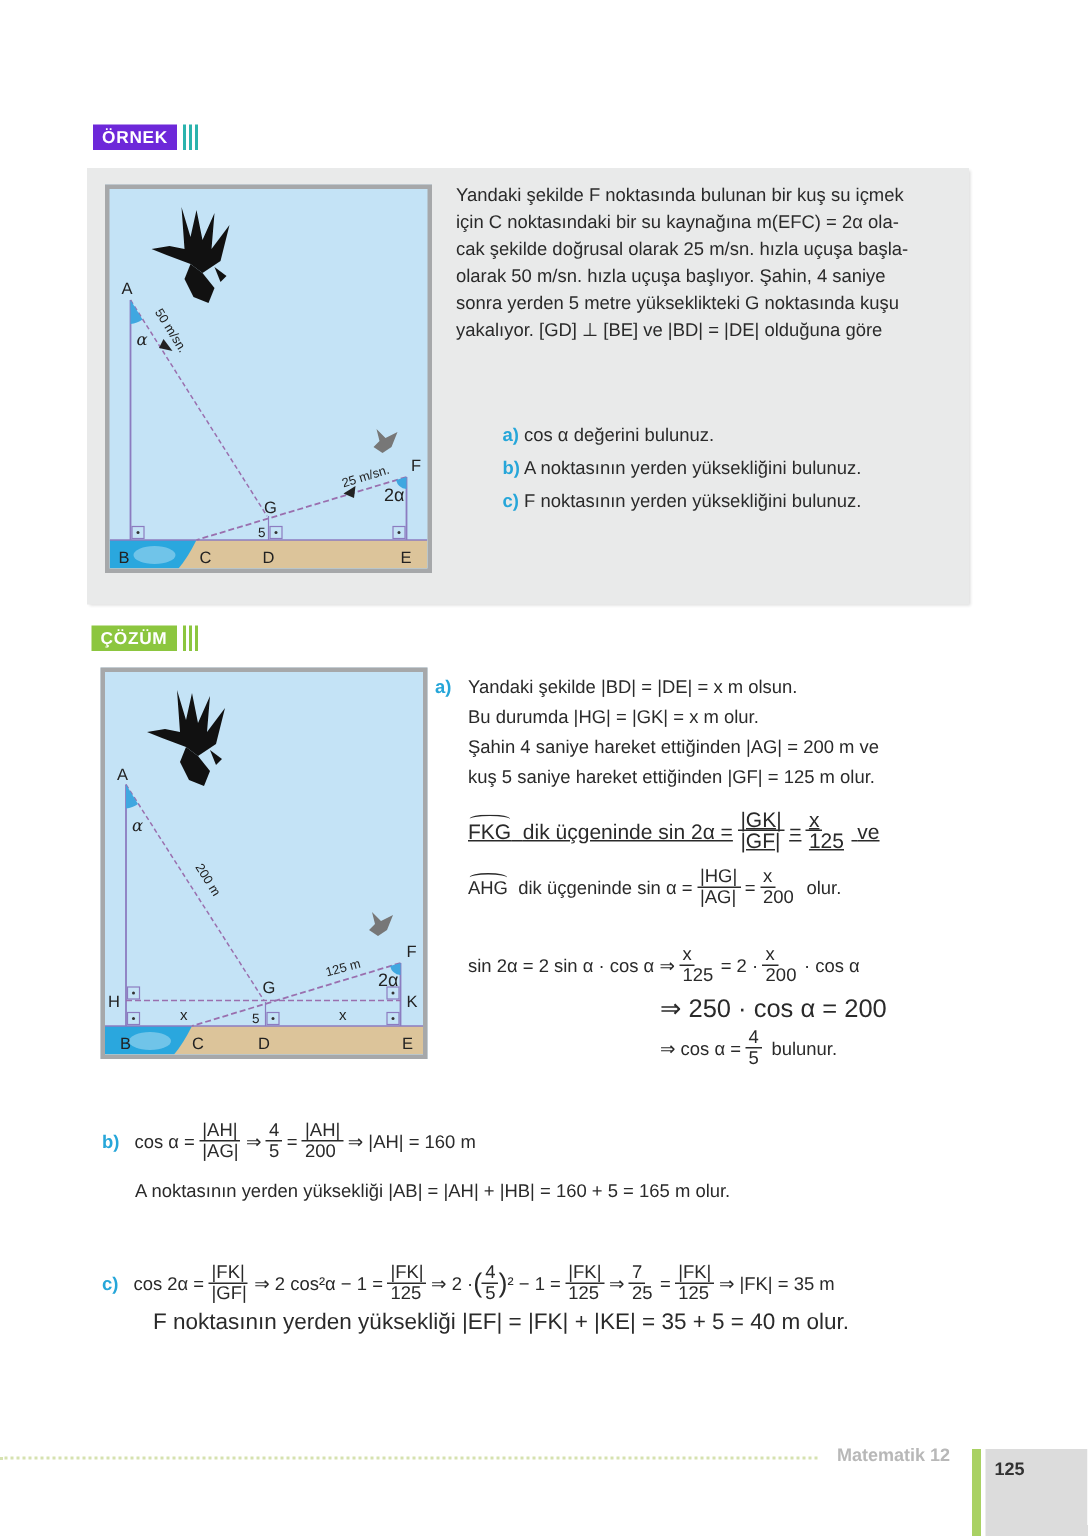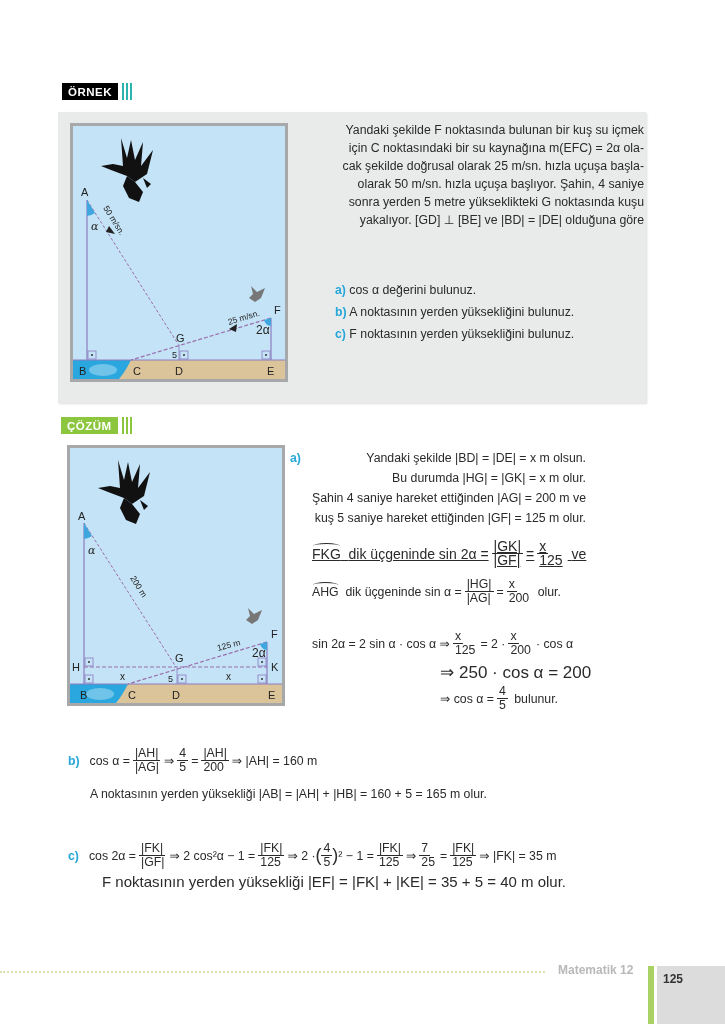--- a/index.html
+++ b/index.html
@@ -26,21 +26,21 @@
   .page-green { position:absolute; left:648px; top:966px; width:6px; height:58px; background:#a9d163; }
   .page-box { position:absolute; left:657px; top:966px; width:68px; height:58px; background:#dcdcdc; }
   .page-num { position:absolute; left:663px; top:972px; font-size:12px; font-weight:bold; color:#333; }
   .hat { position:relative; display:inline-block; }
   .hat::before { content:""; position:absolute; left:1px; right:1px; top:-3px; height:5px; border-top:1px solid #2a2a2a; border-radius:50% 50% 0 0; }
 </style>
 </head>
 <body>
 
 <div class="tag" style="left:62px; top:83px;">
-  <span class="lbl" style="background:#000000;">ÖRNEK</span>
+  <span class="lbl" style="background:#6d28d9;">ÖRNEK</span>
   <span class="bars">
       <i style="background:#2bb3ad"></i>
       <i style="background:#2bb3ad"></i>
       <i style="background:#2bb3ad"></i>
     </span>
 </div>
 
 <div class="panel"></div>
 
 <div class="fig" style="left:70px; top:123px; width:218px; height:259px;">
@@ -92,21 +92,21 @@
     <text x="201" y="188" font-size="11" fill="#222" font-family="Liberation Sans, sans-serif">F</text>
     <text x="103" y="216" font-size="11" fill="#222" font-family="Liberation Sans, sans-serif">G</text>
     <text x="99" y="232" font-size="9" fill="#222" font-family="Liberation Sans, sans-serif">5</text>
     <text x="18" y="104" font-size="11" fill="#222" font-family="DejaVu Serif, serif" font-style="italic">α</text>
     <text x="183" y="208" font-size="12" fill="#222" font-family="Liberation Sans, sans-serif">2α</text>
     <text x="0" y="0" font-size="8.5" fill="#222" font-family="Liberation Sans, sans-serif" transform="translate(30,82) rotate(58)">50 m/sn.</text>
     <text x="0" y="0" font-size="8.5" fill="#222" font-family="Liberation Sans, sans-serif" transform="translate(156,199) rotate(-17)">25 m/sn.</text>
   </svg>
 </div>
 
-<div class="ptext" style="left:304px; top:121px; width:340px;text-align:right;">
+<div class="ptext" style="left:304px; top:121px; width:340px;">
   <div>Yandaki şekilde F noktasında bulunan bir kuş su içmek</div>
   <div>için C noktasındaki bir su kaynağına m(EFC) = 2α ola-</div>
   <div>cak şekilde doğrusal olarak 25 m/sn. hızla uçuşa başla-</div>
   <div>olarak 50 m/sn. hızla uçuşa başlıyor. Şahin, 4 saniye</div>
   <div>sonra yerden 5 metre yükseklikteki G noktasında kuşu</div>
   <div>yakalıyor. [GD] ⊥ [BE] ve |BD| = |DE| olduğuna göre</div>
 </div>
 
 <div class="ptext q" style="left:304px; top:279px;">
   <div><span class="blue">a)</span> <span>cos α  değerini bulunuz.</span></div>
@@ -174,21 +174,21 @@
     <text x="50" y="232" font-size="10" fill="#222" font-family="Liberation Sans, sans-serif">x</text>
     <text x="156" y="232" font-size="10" fill="#222" font-family="Liberation Sans, sans-serif">x</text>
     <text x="18" y="106" font-size="11" fill="#222" font-family="DejaVu Serif, serif" font-style="italic">α</text>
     <text x="182" y="209" font-size="12" fill="#222" font-family="Liberation Sans, sans-serif">2α</text>
     <text x="0" y="0" font-size="8.5" fill="#222" font-family="Liberation Sans, sans-serif" transform="translate(60,130) rotate(58)">200 m</text>
     <text x="0" y="0" font-size="8.5" fill="#222" font-family="Liberation Sans, sans-serif" transform="translate(148,203) rotate(-15)">125 m</text>
   </svg>
 </div>
 
 <div class="sol" style="left:290px; top:448px;"><span class="blue">a)</span></div>
-<div class="sol" style="left:312px; top:448px;text-align:right;">
+<div class="sol" style="left:312px; top:448px;">
   <div>Yandaki şekilde |BD| = |DE| = x m  olsun.</div>
   <div>Bu durumda |HG| = |GK| = x m  olur.</div>
   <div>Şahin 4 saniye hareket ettiğinden |AG| = 200  m  ve</div>
   <div>kuş 5 saniye hareket ettiğinden |GF| = 125  m  olur.</div>
 </div>
 
 <div class="row math" style="left:312px; top:540px; font-size:14px;text-decoration:underline;">
   <span class="hat">FKG</span>&nbsp;&nbsp;<span>dik üçgeninde  sin 2α =</span>
   <span class="frac">
       <span class="num">|GK|</span>

